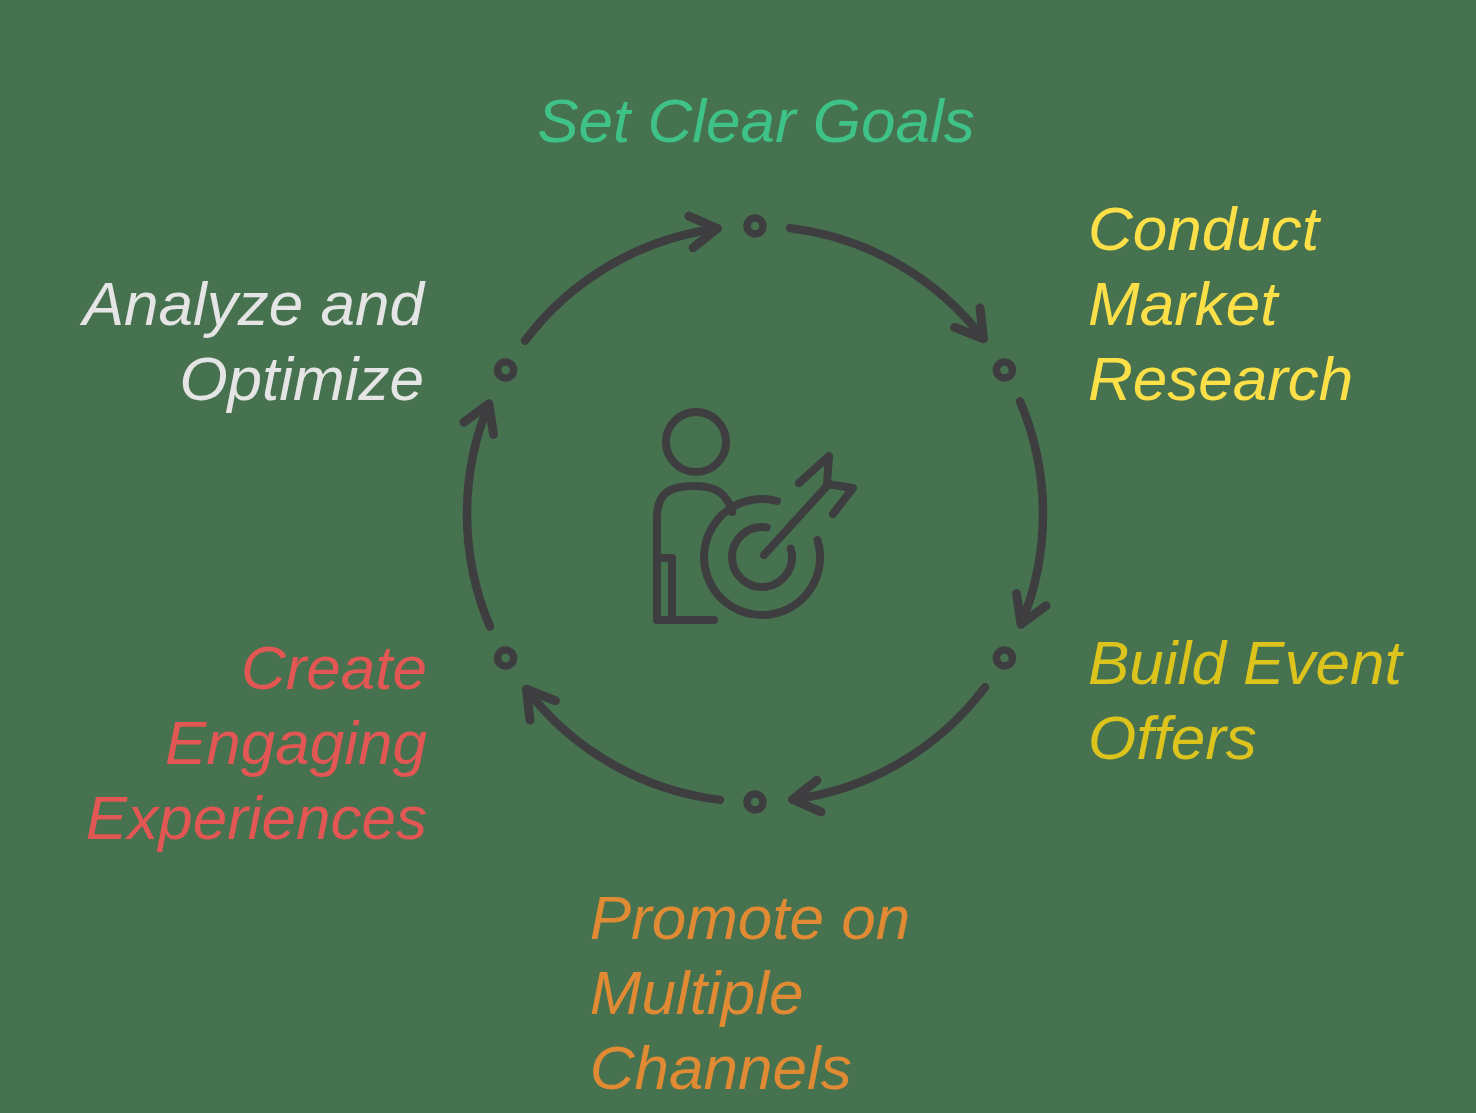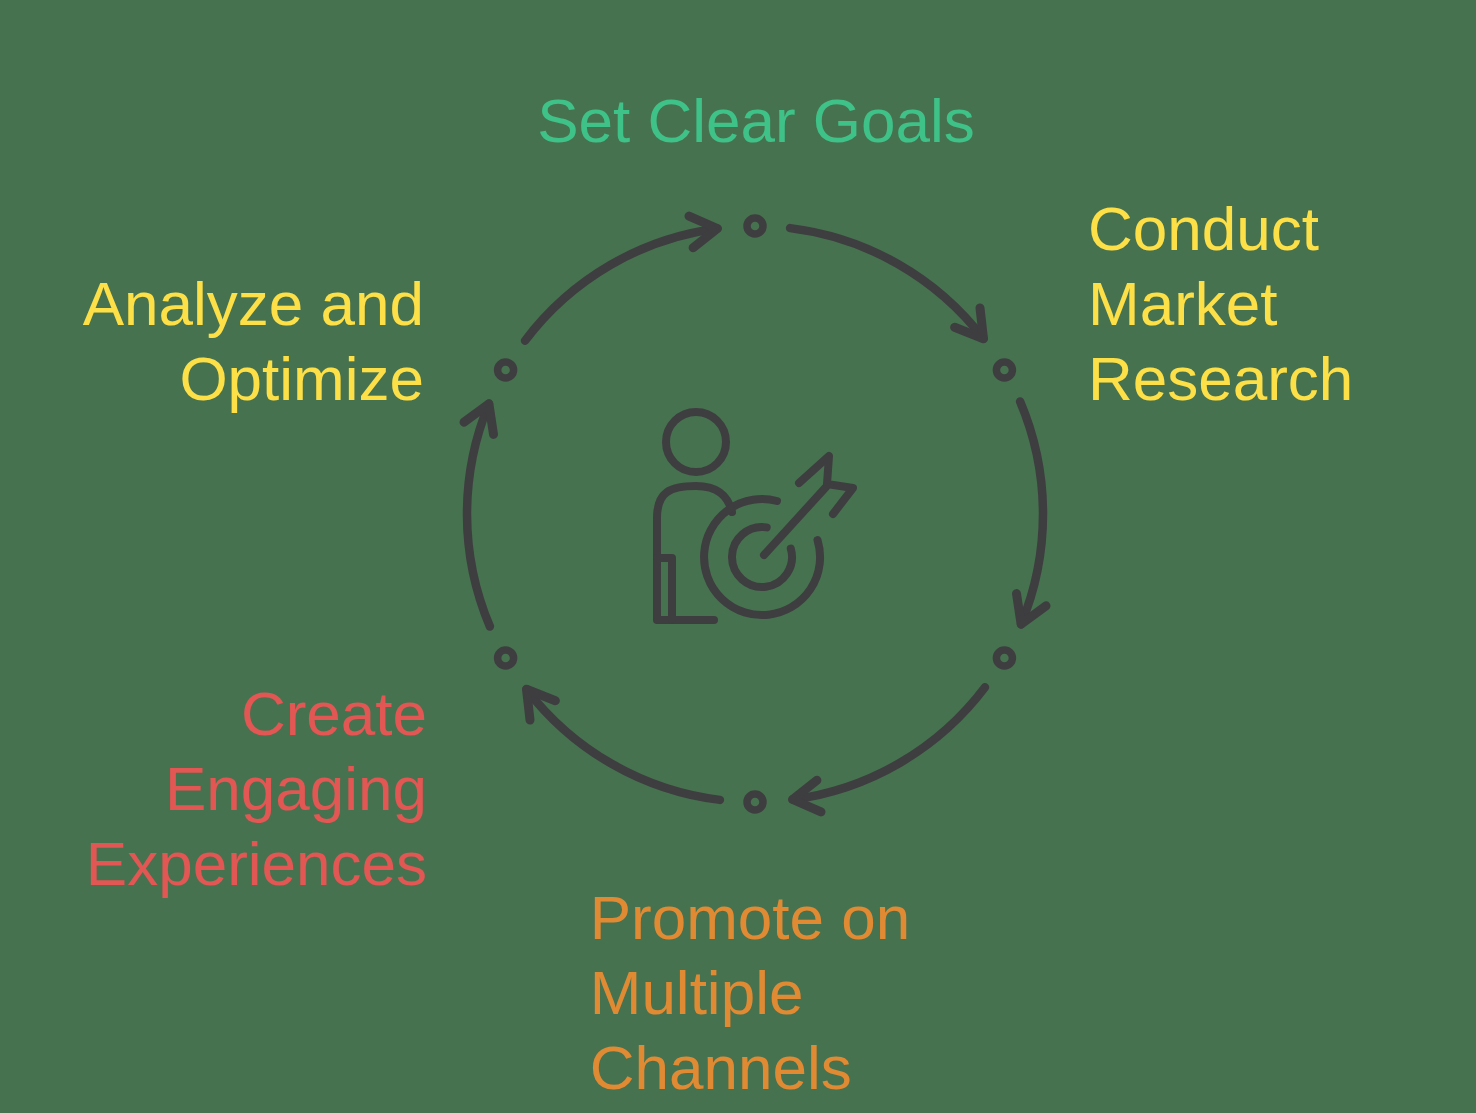--- a/index.html
+++ b/index.html
@@ -2,40 +2,40 @@
 <html style="--stroke: #3e3e41;"><head>
 <meta charset="utf-8">
 <style>
   :root { --stroke: #3e3e41; }
   html, body { margin: 0; padding: 0; }
   body {
     width: 1476px; height: 1113px;
     overflow: hidden;
     font-family: "Liberation Sans", "DejaVu Sans", sans-serif;
   }
-  .stage { position: relative; width: 1476px; height: 1113px; }
+  .stage { position: relative; width: 1476px; height: 1113px; font-style: italic; }
   .diagram-svg { position: absolute; left: 0; top: 0; }
 
   .ring-arc { fill: none; stroke: var(--stroke); stroke-width: 8.5; stroke-linecap: round; }
   .ring-arrowhead { fill: none; stroke: var(--stroke); stroke-width: 9; stroke-linecap: round; stroke-linejoin: round; }
   .ring-node { fill: none; stroke: var(--stroke); stroke-width: 7.5; }
   .center-icon { fill: none; stroke: var(--stroke); stroke-width: 8; stroke-linecap: round; stroke-linejoin: round; }
 
   .step-label {
     position: absolute;
     font-size: 62px;
     line-height: 75px;
     font-weight: 400;
     white-space: pre-line;
   }
   .pos-top    { left: 756px;  top: 83px;  transform: translateX(-50%); text-align: center; }
   .pos-ur     { left: 1088px; top: 191px; text-align: left; }
   .pos-lr     { left: 1088px; top: 625px; text-align: left; }
   .pos-bottom { left: 750px;  top: 880px; transform: translateX(-50%); }
-  .pos-ll     { right: 1049px; top: 630px; text-align: right; margin-top: 46px; }
+  .pos-ll     { right: 1049px; top: 630px; text-align: right; }
   .pos-ul     { right: 1052px; top: 266px; text-align: right; }
 </style>
 </head>
 <body style="background: rgb(71, 114, 79);">
 
 <div class="stage">
 
   <svg class="diagram-svg" width="1476" height="1113" viewBox="0 0 1476 1113">
 
     <g>
@@ -67,22 +67,24 @@
       <path d="M 790.8,548.7 A 30 30 0 1 1 766.7,527.4"></path>
       <path d="M 826,487 L 764,555"></path>
       <path d="M 799,483 L 829,456 L 827,484 L 853,488 L 833,514"></path>
     </g>
   </svg>
 
   <div class="step-label pos-top" style="color: rgb(62, 194, 135);">Set Clear Goals</div>
   <div class="step-label pos-ur" style="color: #fde047;">Conduct
 Market
 Research</div>
+  <div class="step-label pos-lr" style="color: rgb(221, 196, 29);">Build Event
+Offers</div>
   <div class="step-label pos-bottom" style="color: rgb(224, 138, 51);">Promote on
 Multiple
 Channels</div>
   <div class="step-label pos-ll" style="color: rgb(226, 86, 83);">Create
 Engaging
 Experiences</div>
-  <div class="step-label pos-ul" style="color: #fde047;">Analyze and
+  <div class="step-label pos-ul" style="color: #e5e5e5;">Analyze and
 Optimize</div>
 
 </div>
 
 </body></html>

